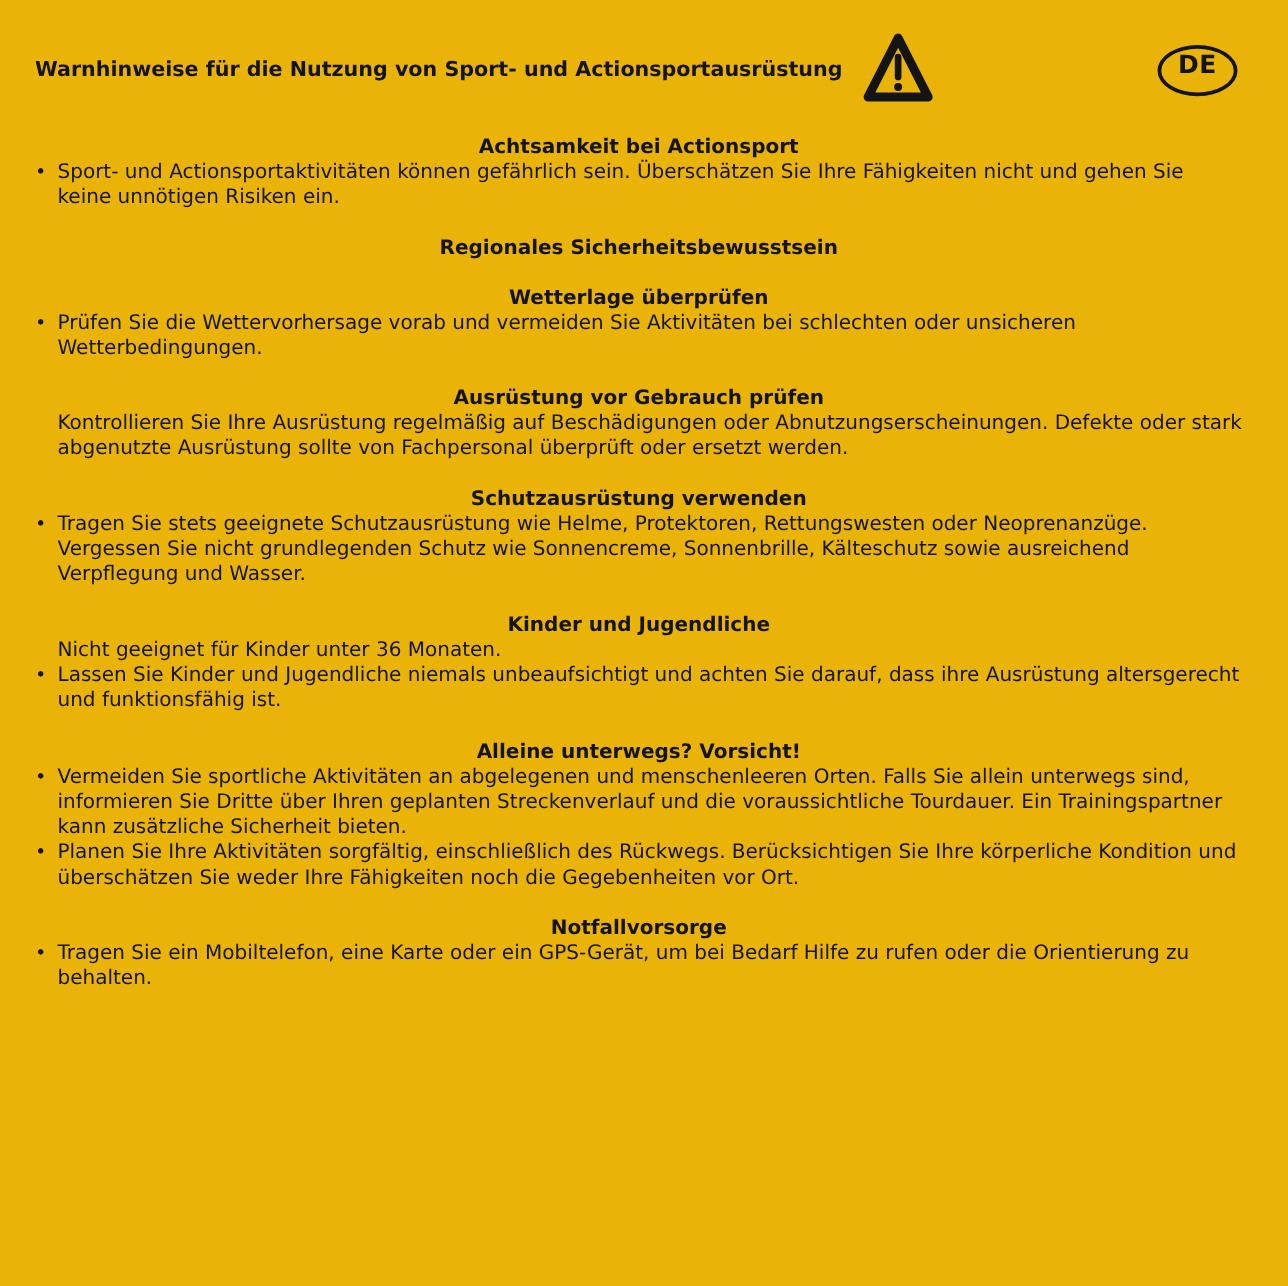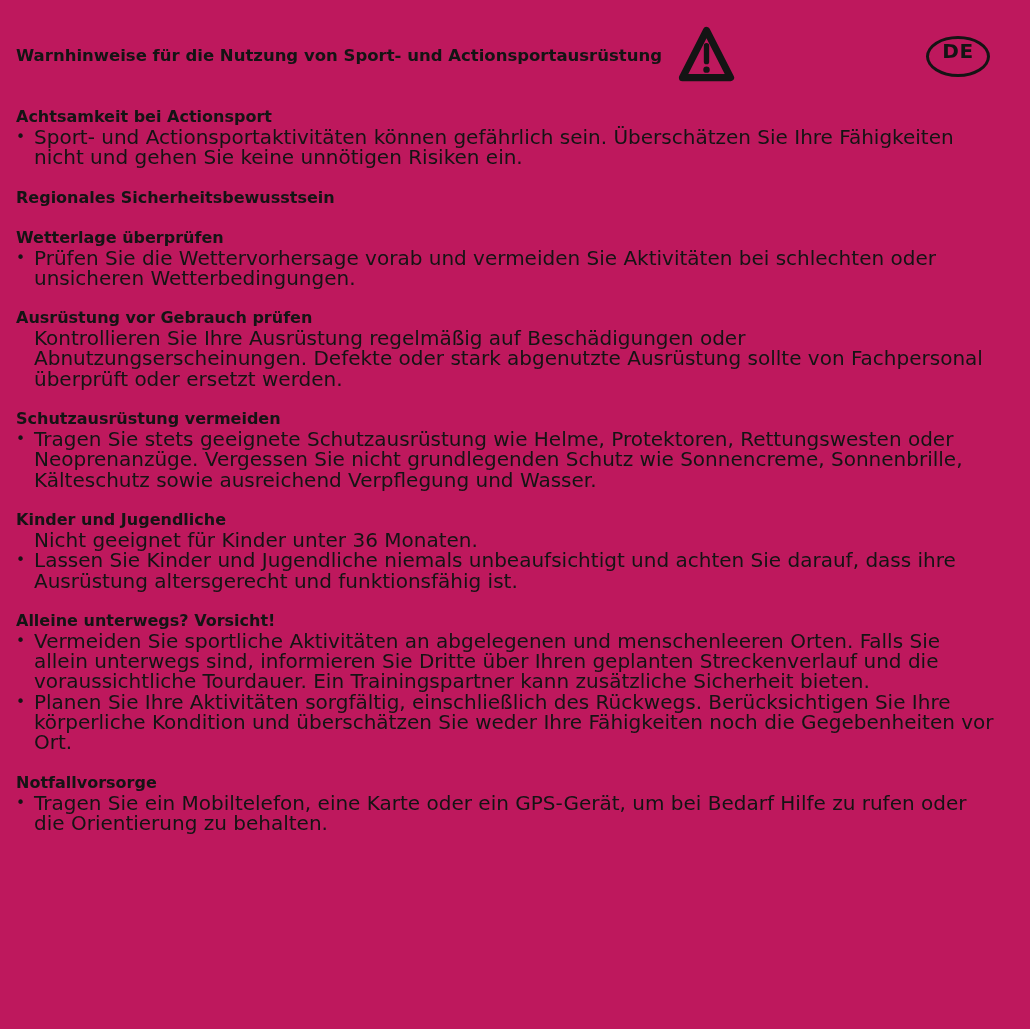--- a/index.html
+++ b/index.html
@@ -8,22 +8,22 @@
     width: 1030px;
     height: 1029px;
     background: #ffffff;
     font-family: "DejaVu Sans", "Liberation Sans", sans-serif;
     color: #141414;
     overflow: hidden;
   }
   .page {
     width: 1030px;
     height: 1029px;
-    padding: 0 36px 0 16px;
-    background: #be185d;
+    padding: 0 36px 0 28px;
+    background: #eab308;
   }
   
   .doc-header {
     display: flex;
     align-items: center;
     padding-top: 25px;
     height: 87px;
   }
   .doc-title {
     margin: 0;
@@ -49,35 +49,36 @@
     font-weight: bold;
     letter-spacing: 0.5px;
     margin-right: 4px;
   }
   
   .sec-heading {
     margin: 20px 0 0 0;
     font-size: 16px;
     font-weight: bold;
     line-height: 20px;
+    text-align: center;
   }
   .item {
     display: flex;
     align-items: flex-start;
   }
   .item .marker {
     flex: 0 0 18px;
     width: 18px;
     font-size: 15.4px;
     line-height: 20.3px;
   }
   .item p {
     margin: 0;
     flex: 1 1 auto;
-    font-size: 20px;
+    font-size: 16px;
     line-height: 20.3px;
   }
   
   .doc-footer { margin-top: 35px; }
   .footer-heading {
     margin: 0;
     font-size: 16px;
     font-weight: bold;
     line-height: 20.3px;
   }
@@ -131,21 +132,21 @@
 
     <section>
       <h2 class="sec-heading">Ausrüstung vor Gebrauch prüfen</h2>
       <div class="item">
         <span class="marker"></span>
         <p>Kontrollieren Sie Ihre Ausrüstung regelmäßig auf Beschädigungen oder Abnutzungserscheinungen. Defekte oder stark abgenutzte Ausrüstung sollte von Fachpersonal überprüft oder ersetzt werden.</p>
       </div>
     </section>
 
     <section>
-      <h2 class="sec-heading">Schutzausrüstung vermeiden</h2>
+      <h2 class="sec-heading">Schutzausrüstung verwenden</h2>
       <div class="item">
         <span class="marker">•</span>
         <p>Tragen Sie stets geeignete Schutzausrüstung wie Helme, Protektoren, Rettungswesten oder Neoprenanzüge. Vergessen Sie nicht grundlegenden Schutz wie Sonnencreme, Sonnenbrille, Kälteschutz sowie ausreichend Verpflegung und Wasser.</p>
       </div>
     </section>
 
     <section>
       <h2 class="sec-heading">Kinder und Jugendliche</h2>
       <div class="item">
         <span class="marker"></span>

